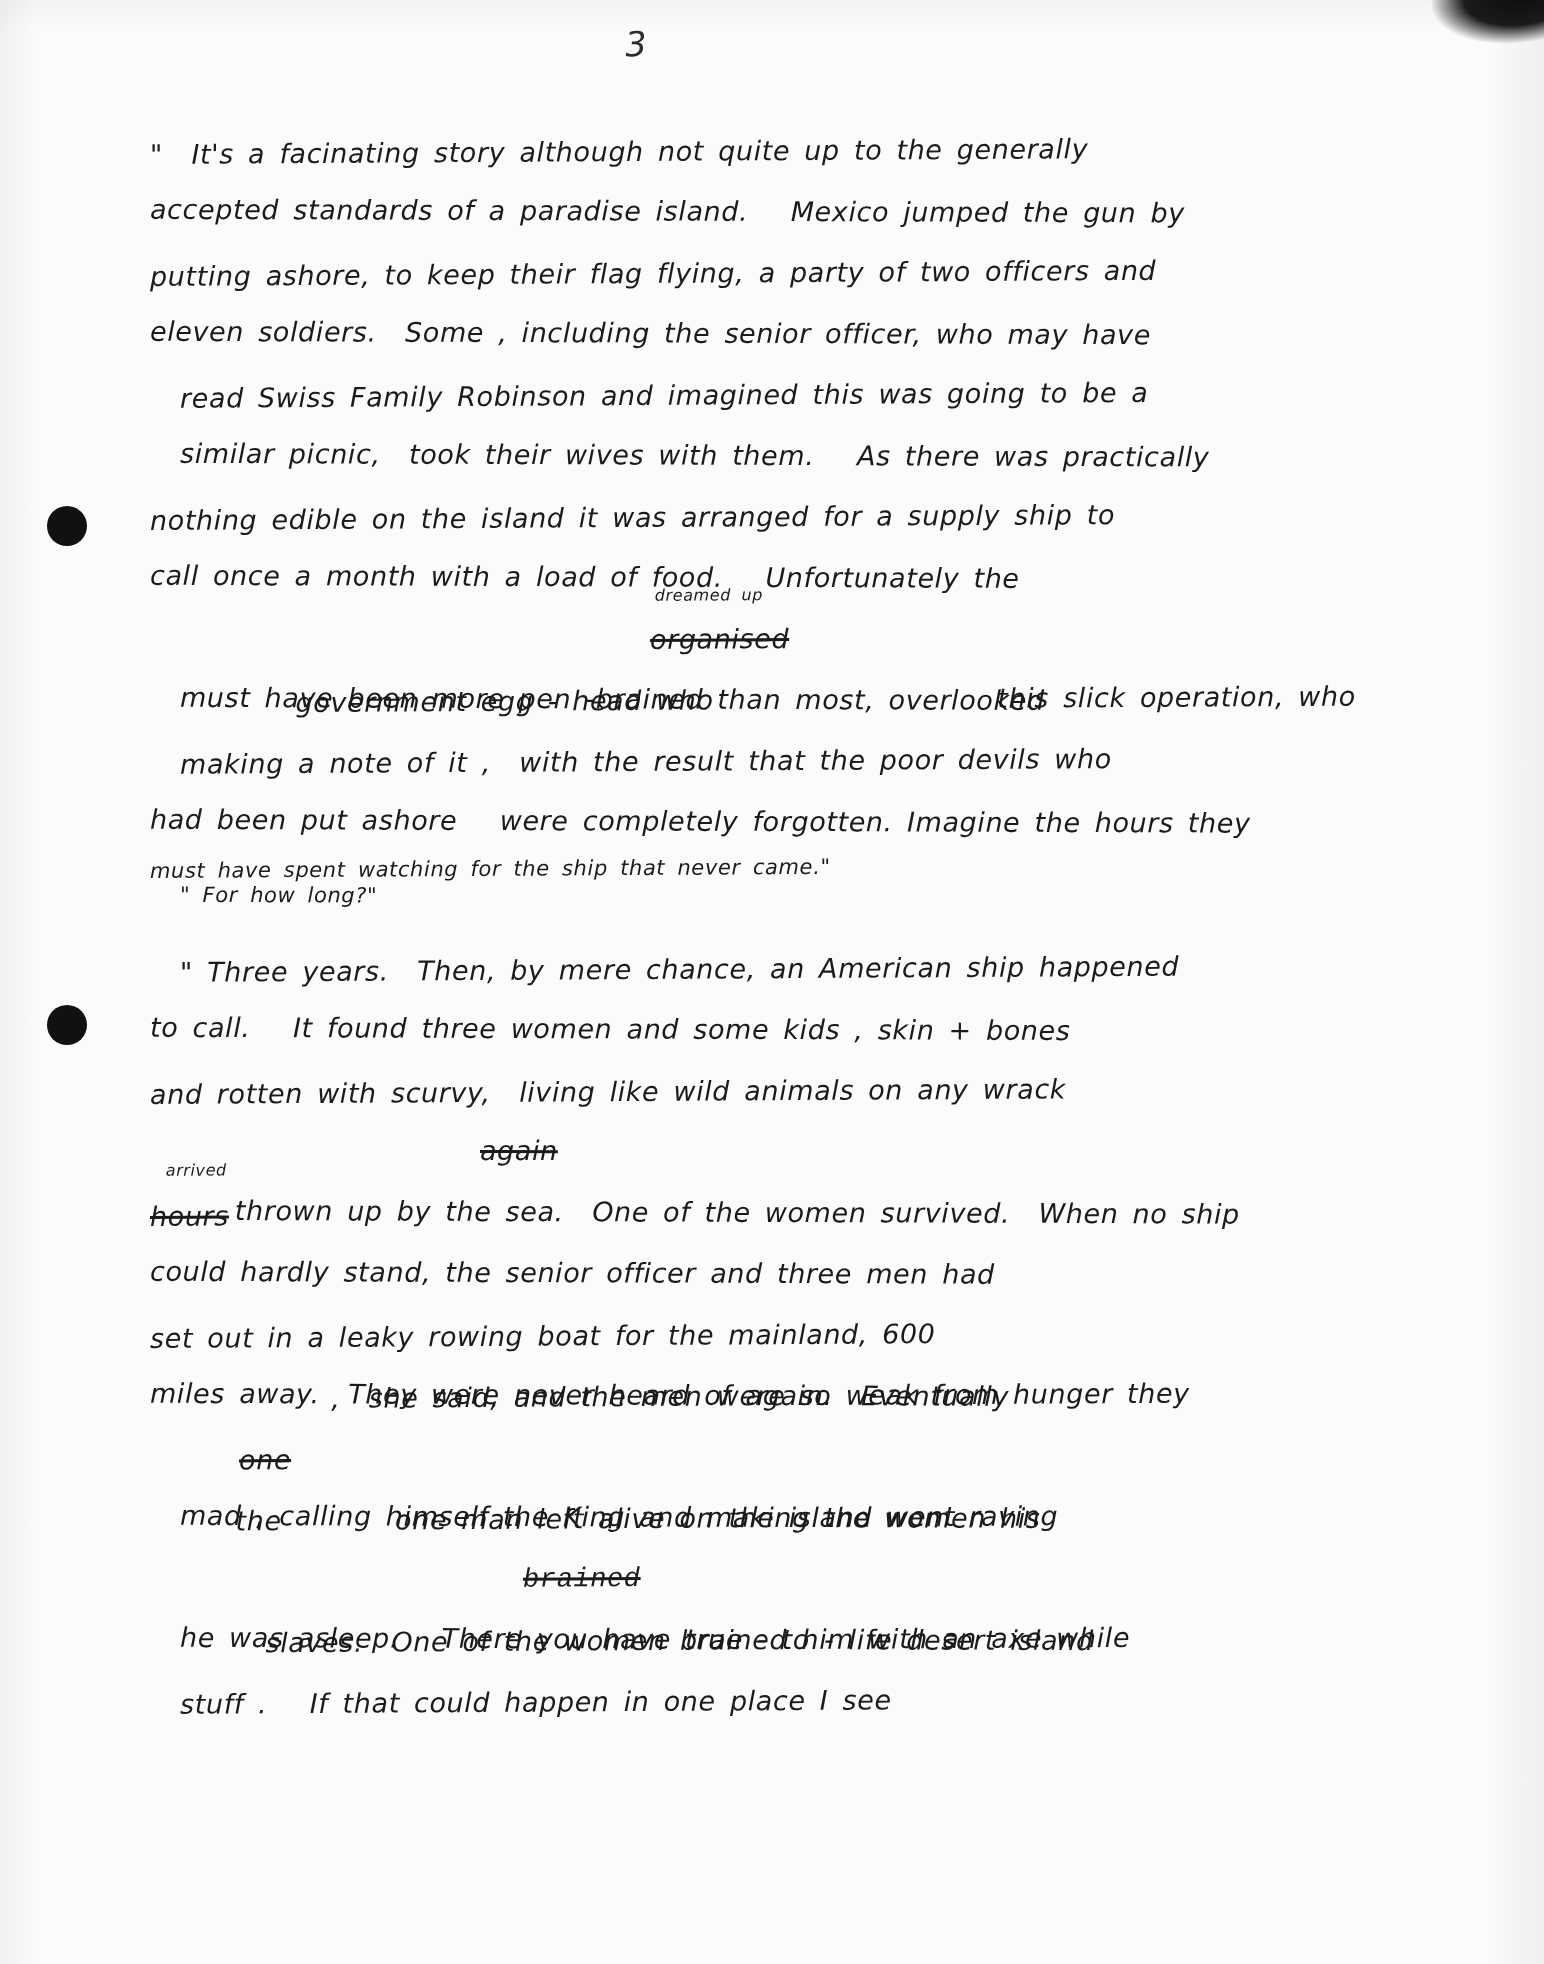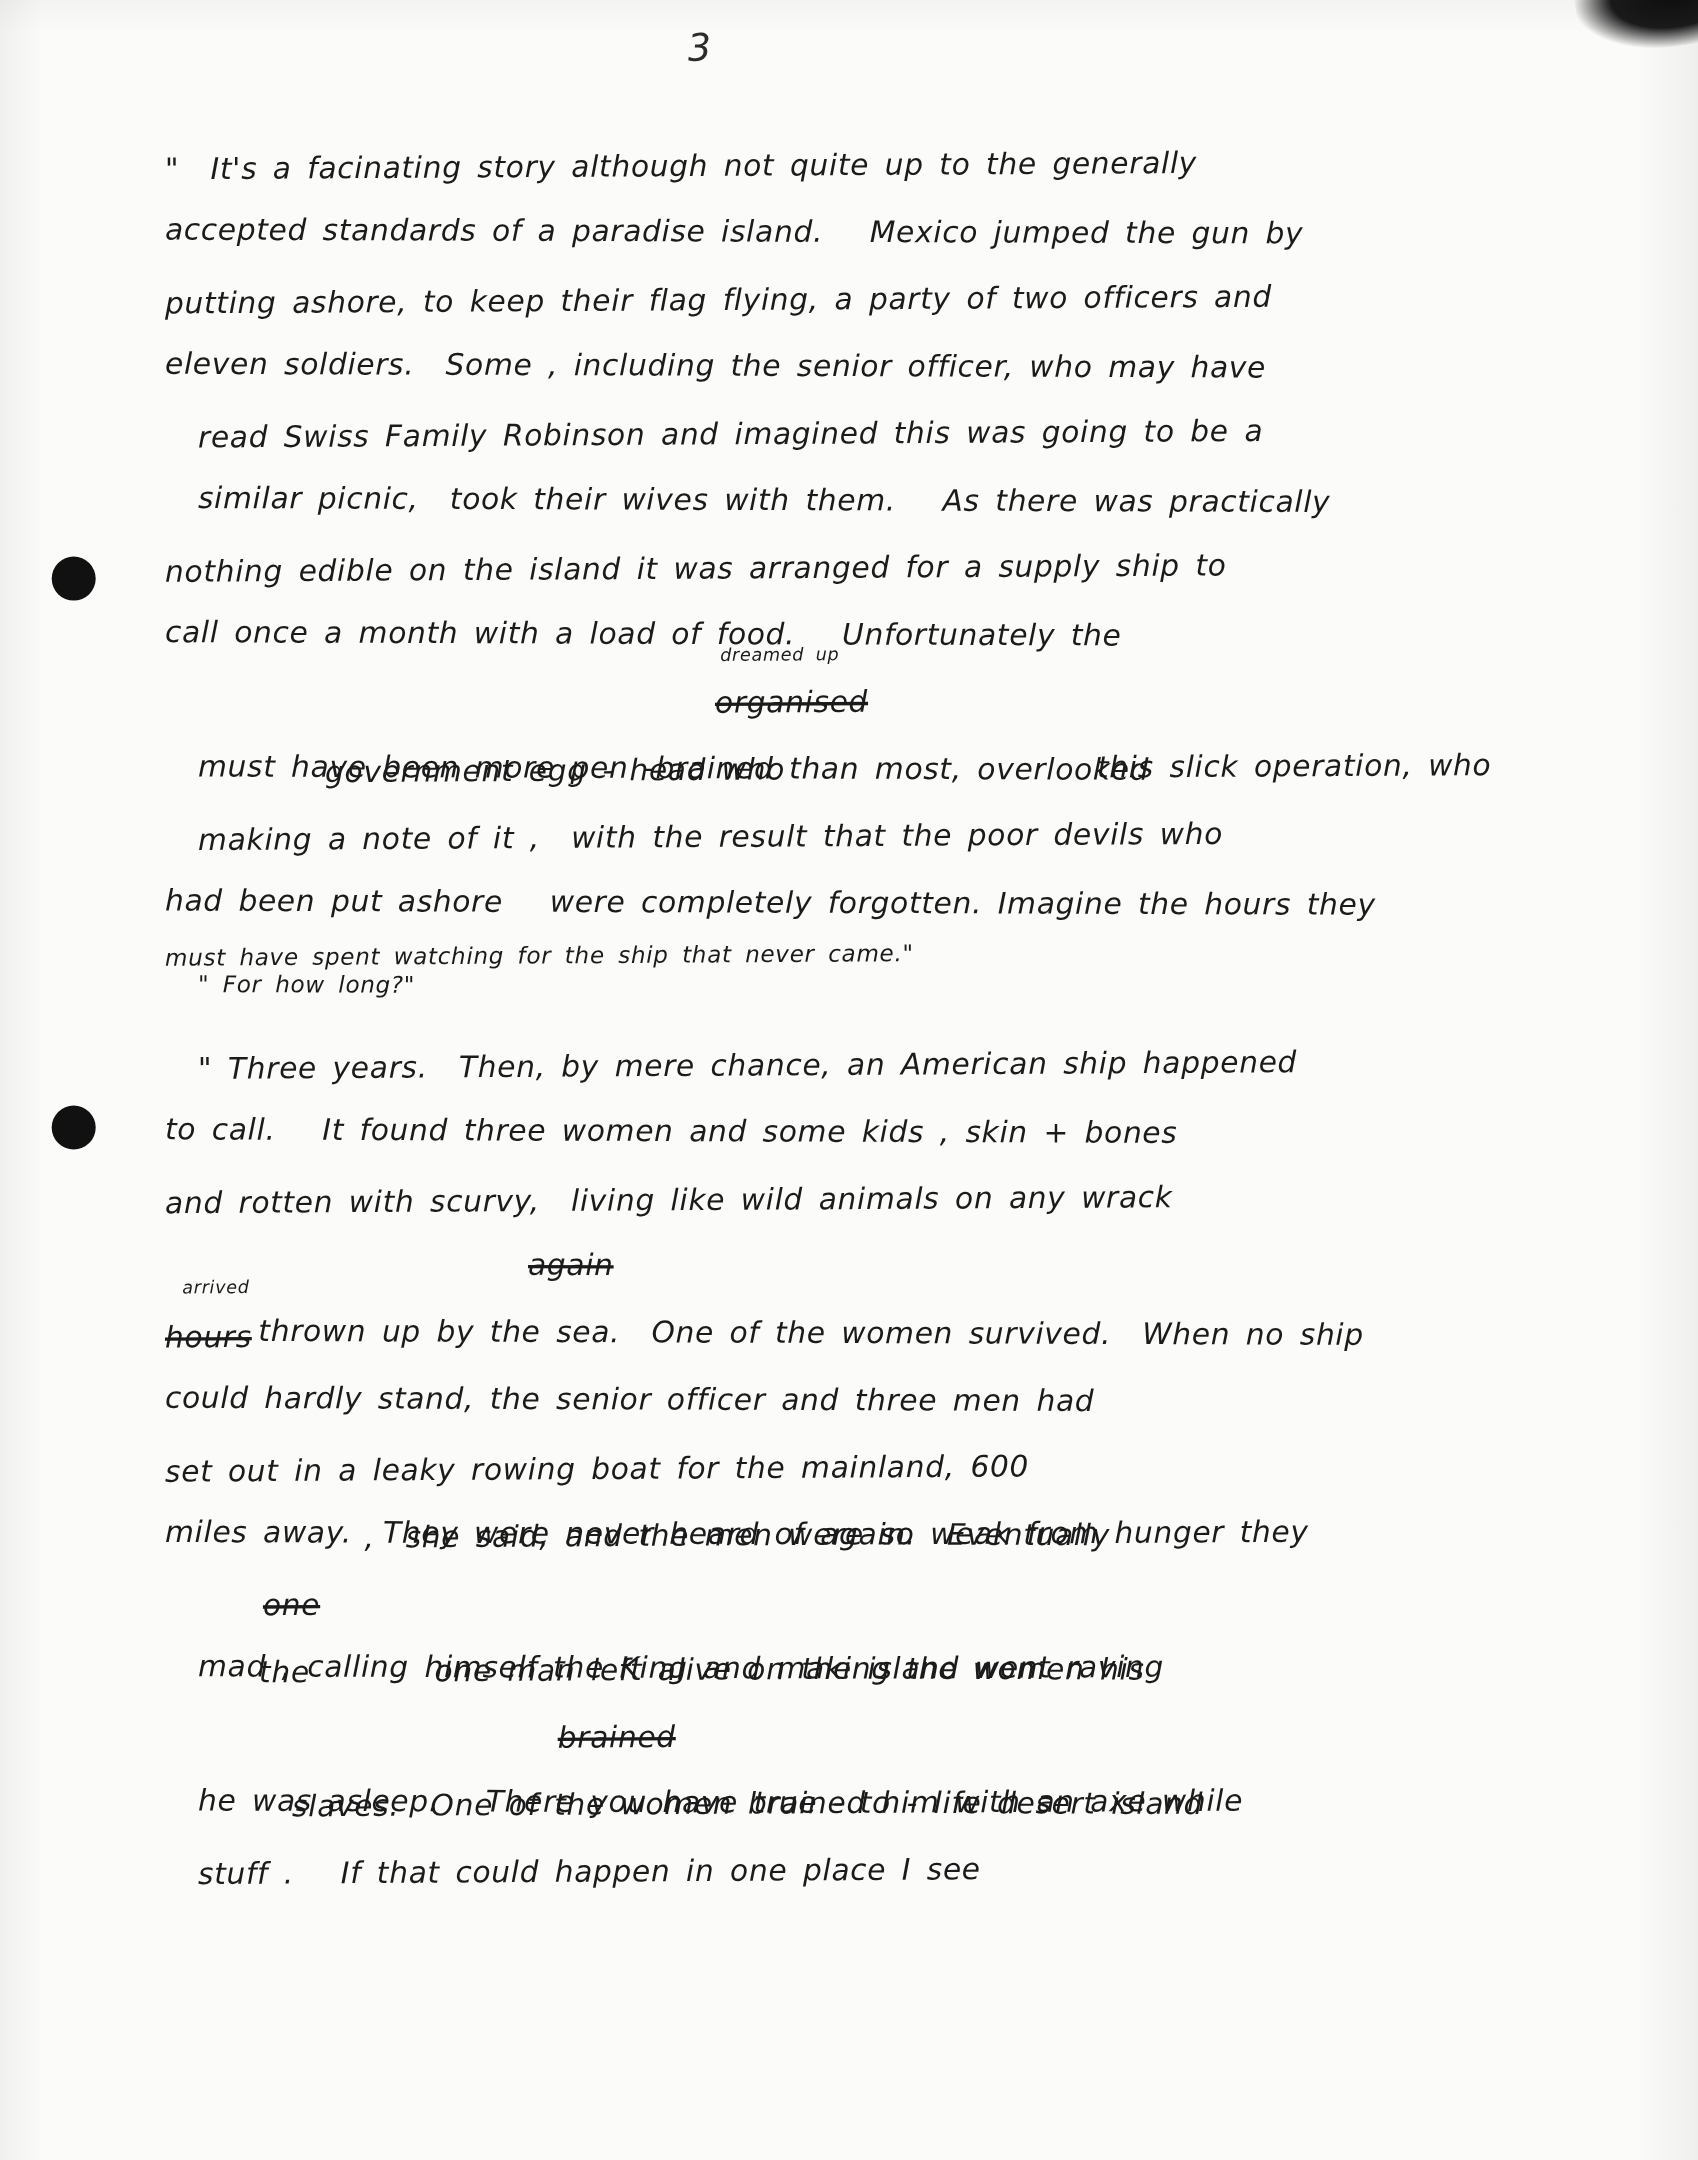--- a/index.html
+++ b/index.html
@@ -164,19 +164,19 @@
 
     <span class="ln">
       <span>the        one man left alive on the island went raving</span>
       <span class="strike" style="position:absolute; left:48px; top:0;margin-left:41px;">one</span>
     </span>
 
     <span class="ln indent-1">mad , calling himself the King and making the women his</span>
 
     <span class="ln indent-1">
       <span>slaves.  One of the women brained him with an axe while</span>
-      <span class="strike" style="position:absolute; left:357px; top:0;">brained</span>
+      <span class="strike" style="position:absolute; left:373px; top:0;font-family:Liberation Mono, monospace;">brained</span>
     </span>
 
     <span class="ln indent-1">he was asleep.   There you have true - to - life desert island</span>
     <span class="ln indent-1">stuff .   If that could happen in one place I see</span>
   </div>
 </div>
 
 </body></html>

